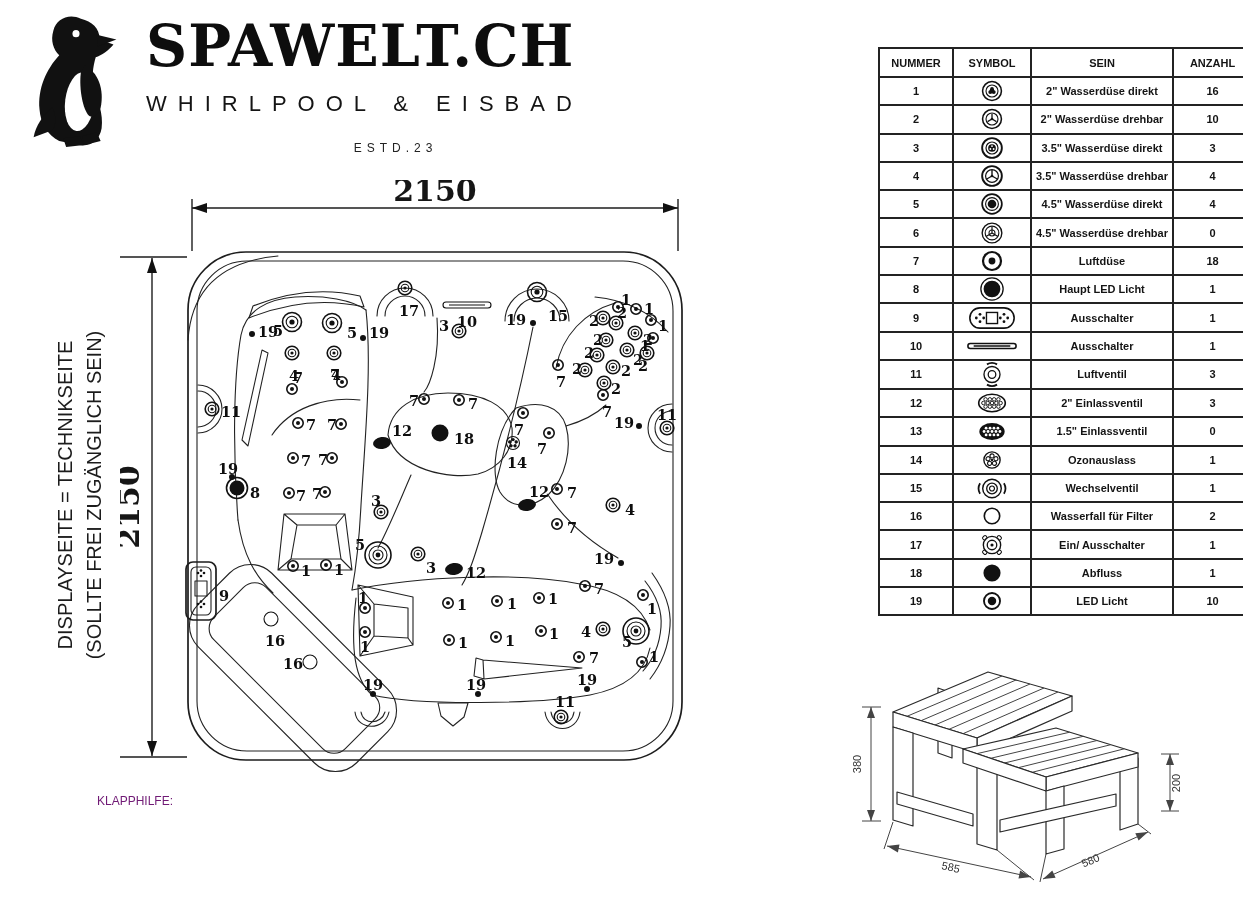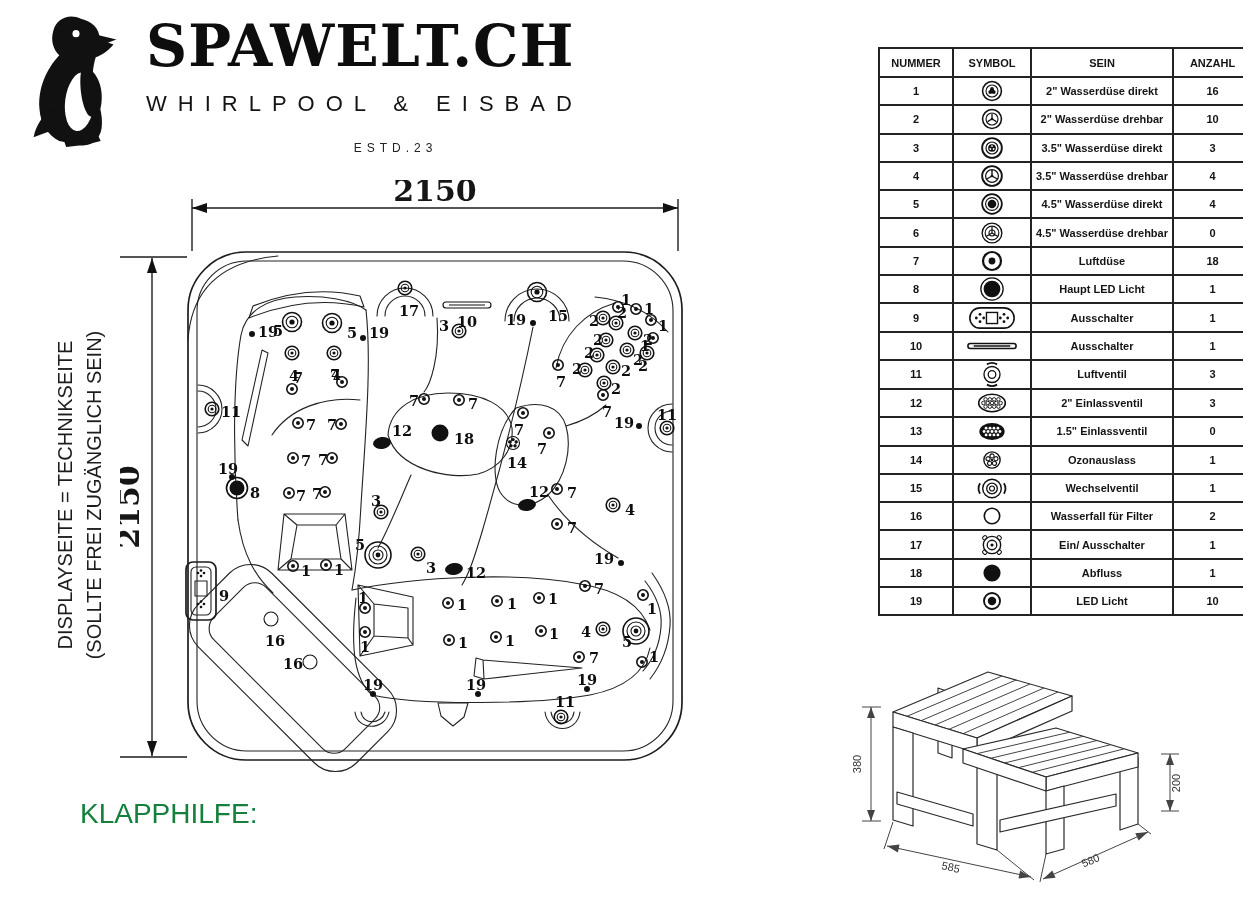--- a/index.html
+++ b/index.html
@@ -12,21 +12,21 @@
   .brand-text{position:absolute;left:130px;top:6px;width:505px;}
   .brand-title{font-family:"DejaVu Serif",serif;font-weight:bold;font-size:57px;letter-spacing:1px;color:#0d0d0d;white-space:nowrap;}
   .brand-tagline{margin-top:12px;font-size:22px;font-weight:500;letter-spacing:11px;color:#141414;white-space:nowrap;}
   .brand-estd{margin-top:24px;text-align:center;font-size:12px;letter-spacing:5px;color:#222;padding-right:6px;}
 
   
   .side-note{position:absolute;left:80px;top:495px;transform:translate(-50%,-50%) rotate(-90deg);
     white-space:nowrap;text-align:center;font-size:20px;line-height:1.45;color:#1c1c1c;}
 
   
-  .footnote{position:absolute;left:80px;top:792px;font-size:28px;line-height:1.6;color:#15803d;}
+  .footnote{position:absolute;left:97px;top:792px;font-size:12px;line-height:1.6;color:#701a75;}
 
   
   svg text{user-select:none;}
   .p{fill:none;stroke:#222;stroke-width:1.1;stroke-linecap:round;stroke-linejoin:round;}
   .p2{fill:none;stroke:#1d1d1d;stroke-width:1.7;stroke-linejoin:round;}
   .pf{fill:#fff;stroke:#2a2a2a;stroke-width:1.2;stroke-linejoin:round;}
   .f{fill:#111;stroke:none;}
   .s{fill:none;stroke:#111;stroke-width:1.6;}
   .s1{fill:none;stroke:#111;stroke-width:1.1;}
   .dim{font-family:"DejaVu Serif",serif;font-size:30px;font-weight:bold;fill:#161616;text-anchor:middle;}

